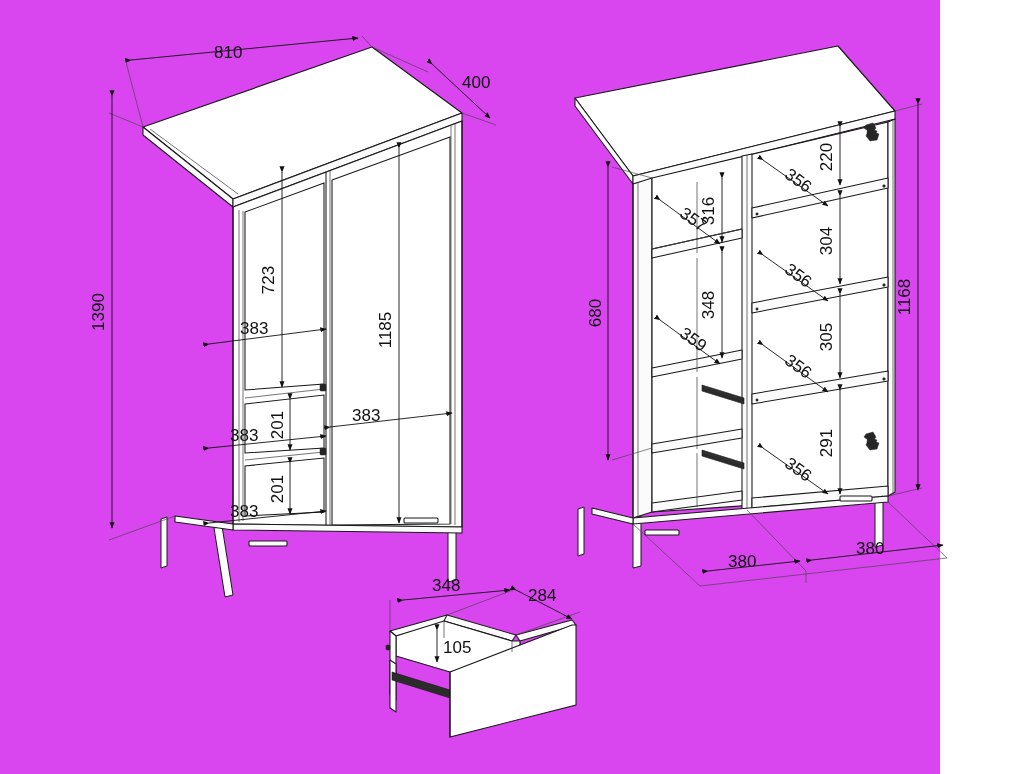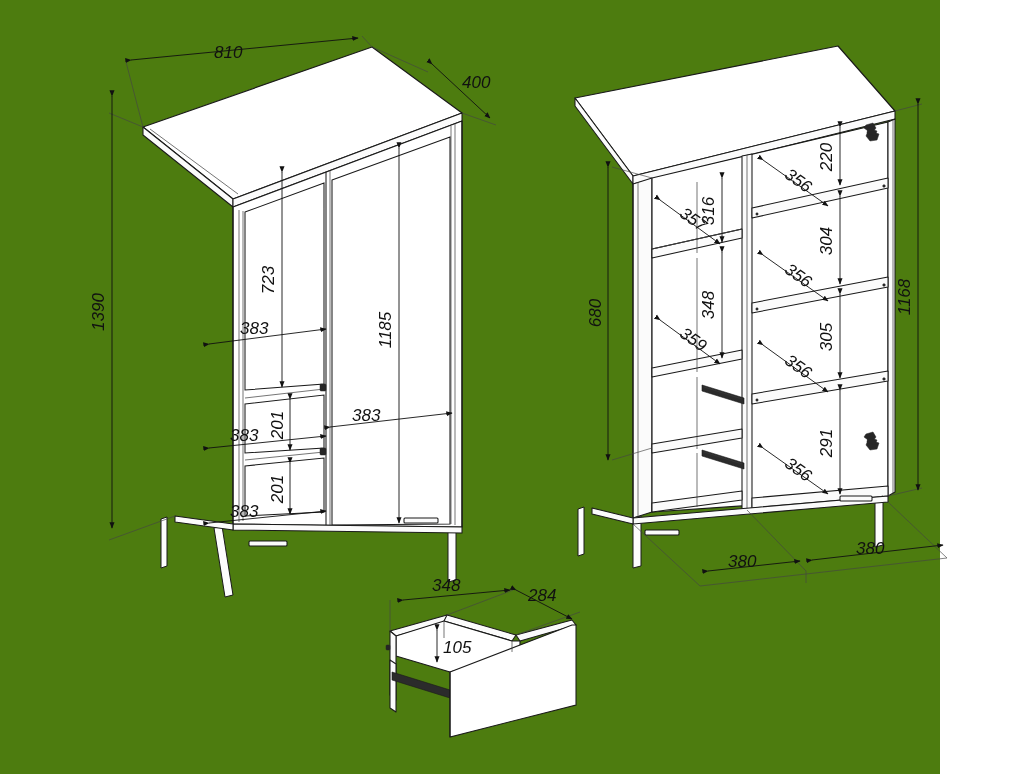--- a/index.html
+++ b/index.html
@@ -1,18 +1,18 @@
 <!DOCTYPE html>
 <html><head>
 <meta charset="utf-8">
 <style>
   html,body{margin:0;padding:0;background:#ffffff;}
   body{width:1032px;height:774px;overflow:hidden;
        font-family:"Liberation Sans", sans-serif;}
-  #stage{position:relative;width:940px;height:774px;background:#4d7c0f;font-style:italic;}
+  #stage{position:relative;width:940px;height:774px;background:#d946ef;}
   svg#dwg{position:absolute;left:0;top:0;width:1032px;height:774px;display:block;}
   text{font-family:"Liberation Sans", sans-serif;fill:#111111;}
 </style>
 </head>
 <body>
 
 <div id="stage">
 
 <svg id="dwg" viewBox="0 0 1032 774">
   <defs>

